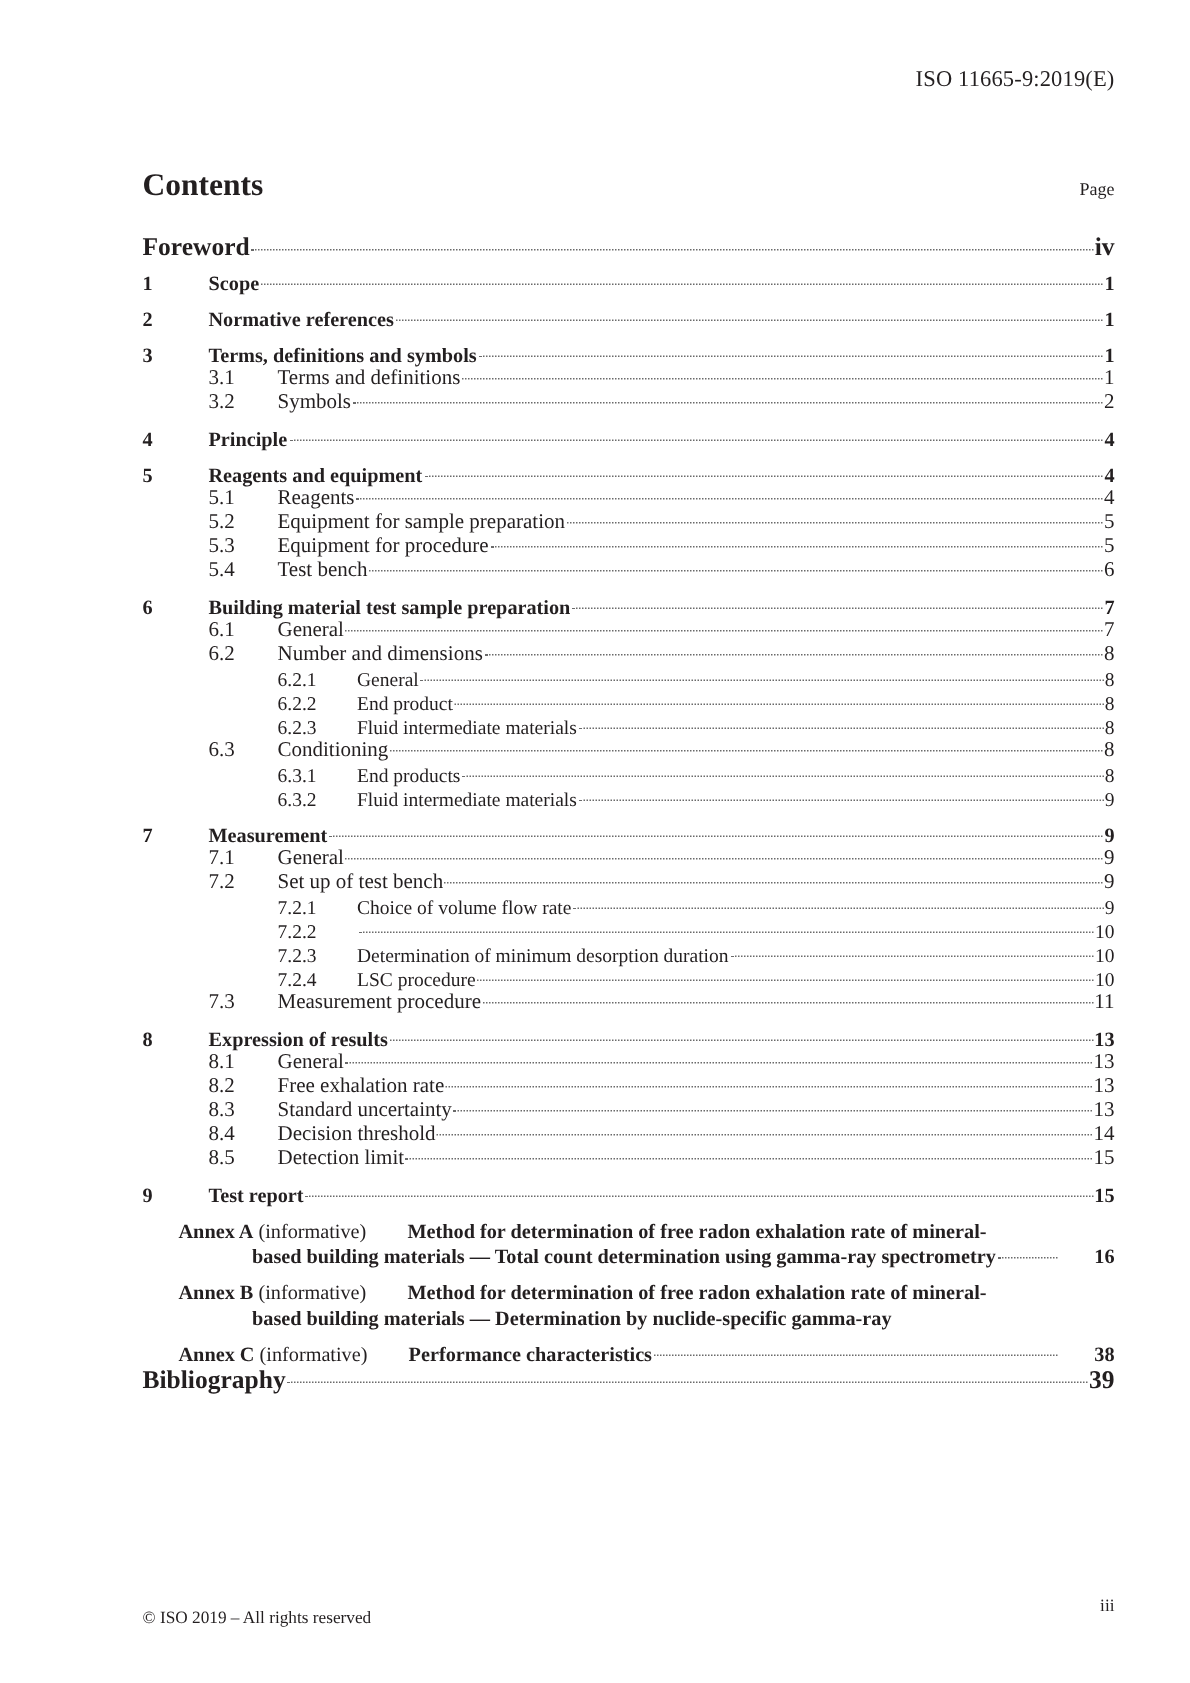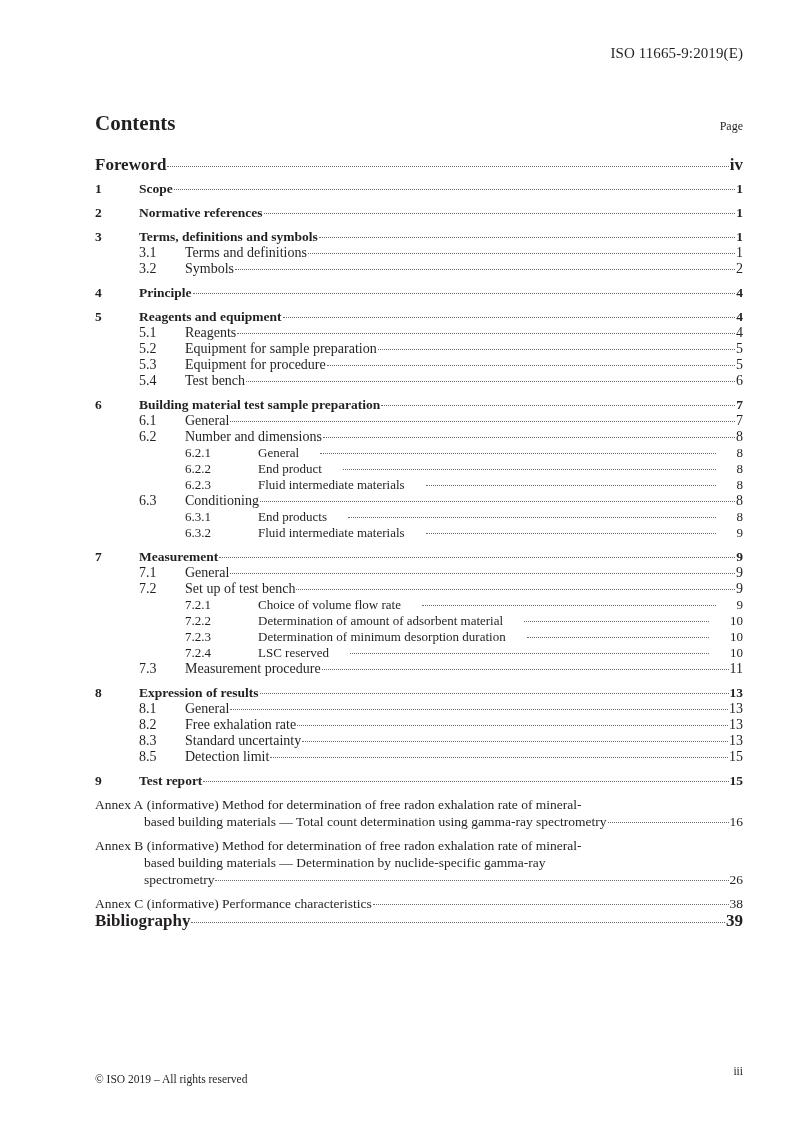--- a/index.html
+++ b/index.html
@@ -17,27 +17,27 @@
   .row .num { flex:0 0 auto; }
   .row .title { flex:0 0 auto; }
   .row .leader { flex:1 1 auto; border-bottom:1px dotted #6a6a6a; margin:0 1px 0 1px;
                  position:relative; top:-3px; height:0; min-width:6px; }
   .row .pg { flex:0 0 auto; text-align:right; }
   .l1 { font-weight:bold; font-size:13.5px; line-height:17px; }
   .l1.gap { margin-top:7px; }
   .l1 .num { width:44px; }
   .l2 { font-size:14px; line-height:16px; padding-left:44px; }
   .l2 .num { width:46px; }
-  .l3 { font-size:13px; line-height:16px; padding-left:90px;gap:20px; }
+  .l3 { font-size:13px; line-height:16px; padding-left:90px; }
   .l3 .num { width:53px; }
   .fm { font-weight:bold; font-size:17px; line-height:17px; margin-top:7px; }
   .fm:first-child { margin-top:0; }
   .annex { font-size:13.5px; line-height:17px; margin-top:7px; }
   .annex .cont { padding-left:49px; }
-  .annex b { font-weight:normal; }
+  .annex b { font-weight:bold;margin-left:24px; }
   .annex .norm { font-weight:normal; }
   .footer-left { position:absolute; top:1073px; left:95px; font-size:11.5px;
             font-family:"Liberation Serif","DejaVu Serif",serif; }
   .footer-right { position:absolute; top:1065px; right:50px; font-size:11.5px;
             font-family:"Liberation Serif","DejaVu Serif",serif; }
 </style>
 </head>
 <body>
 
 <div class="doc-id">ISO 11665-9:2019(E)</div>
@@ -192,33 +192,32 @@
         <span class="pg">9</span>
       </div>
       <div class="row l3">
         <span class="num">7.2.1</span>
         <span class="title">Choice of volume flow rate</span>
         <span class="leader"></span>
         <span class="pg">9</span>
       </div>
       <div class="row l3">
         <span class="num">7.2.2</span>
-        <span class="title">Determination of amount of adsorbent material</span>
         <span class="leader"></span>
         <span class="pg">10</span>
       </div>
       <div class="row l3">
         <span class="num">7.2.3</span>
         <span class="title">Determination of minimum desorption duration</span>
         <span class="leader"></span>
         <span class="pg">10</span>
       </div>
       <div class="row l3">
         <span class="num">7.2.4</span>
-        <span class="title">LSC reserved</span>
+        <span class="title">LSC procedure</span>
         <span class="leader"></span>
         <span class="pg">10</span>
       </div>
       <div class="row l2">
         <span class="num">7.3</span>
         <span class="title">Measurement procedure</span>
         <span class="leader"></span>
         <span class="pg">11</span>
       </div>
       <div class="row l1 gap">
@@ -237,20 +236,26 @@
         <span class="num">8.2</span>
         <span class="title">Free exhalation rate</span>
         <span class="leader"></span>
         <span class="pg">13</span>
       </div>
       <div class="row l2">
         <span class="num">8.3</span>
         <span class="title">Standard uncertainty</span>
         <span class="leader"></span>
         <span class="pg">13</span>
+      </div>
+      <div class="row l2">
+        <span class="num">8.4</span>
+        <span class="title">Decision threshold</span>
+        <span class="leader"></span>
+        <span class="pg">14</span>
       </div>
       <div class="row l2">
         <span class="num">8.5</span>
         <span class="title">Detection limit</span>
         <span class="leader"></span>
         <span class="pg">15</span>
       </div>
       <div class="row l1 gap">
         <span class="num">9</span>
         <span class="title">Test report</span>
@@ -276,25 +281,20 @@
       <div class="annex">
         <div class="row">
           <b>Annex B</b>
           <span>&nbsp;</span>
           <span class="norm">(informative)</span>
           <span>&nbsp;</span>
           <b class="title">Method for determination of free radon exhalation rate of mineral-</b>
         </div>
         <div class="row cont">
           <b class="title">based building materials — Determination by nuclide-specific gamma-ray</b>
-        </div>
-        <div class="row cont">
-          <b class="title">spectrometry</b>
-          <span class="leader"></span>
-          <b class="pg">26</b>
         </div>
       </div>
       <div class="annex">
         <div class="row">
           <b>Annex C</b>
           <span>&nbsp;</span>
           <span class="norm">(informative)</span>
           <span>&nbsp;</span>
           <b class="title">Performance characteristics</b>
           <span class="leader"></span>

